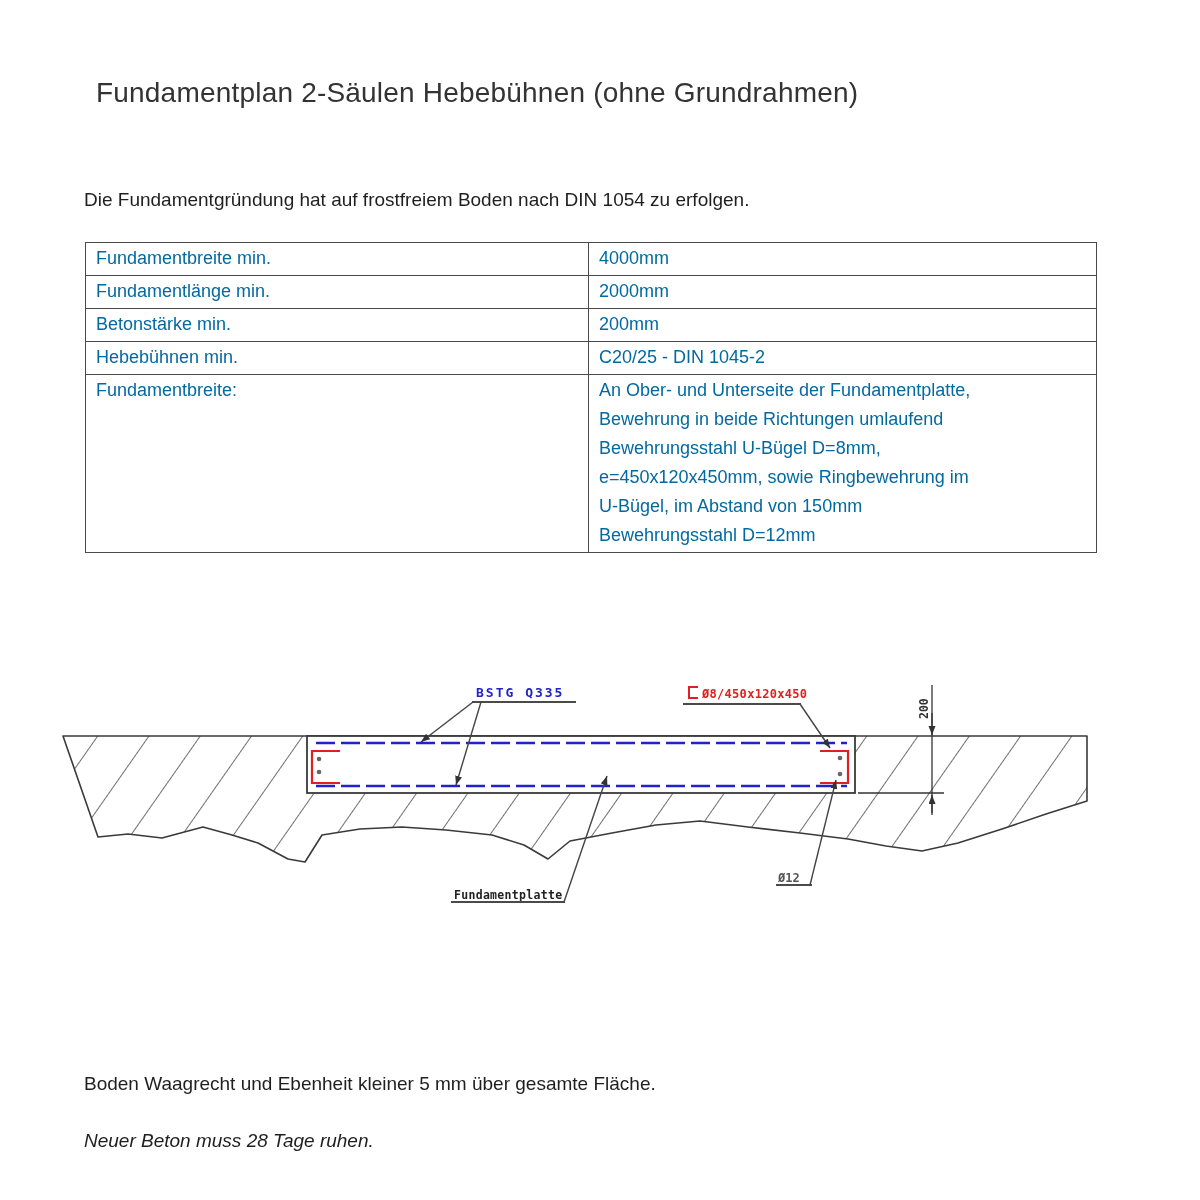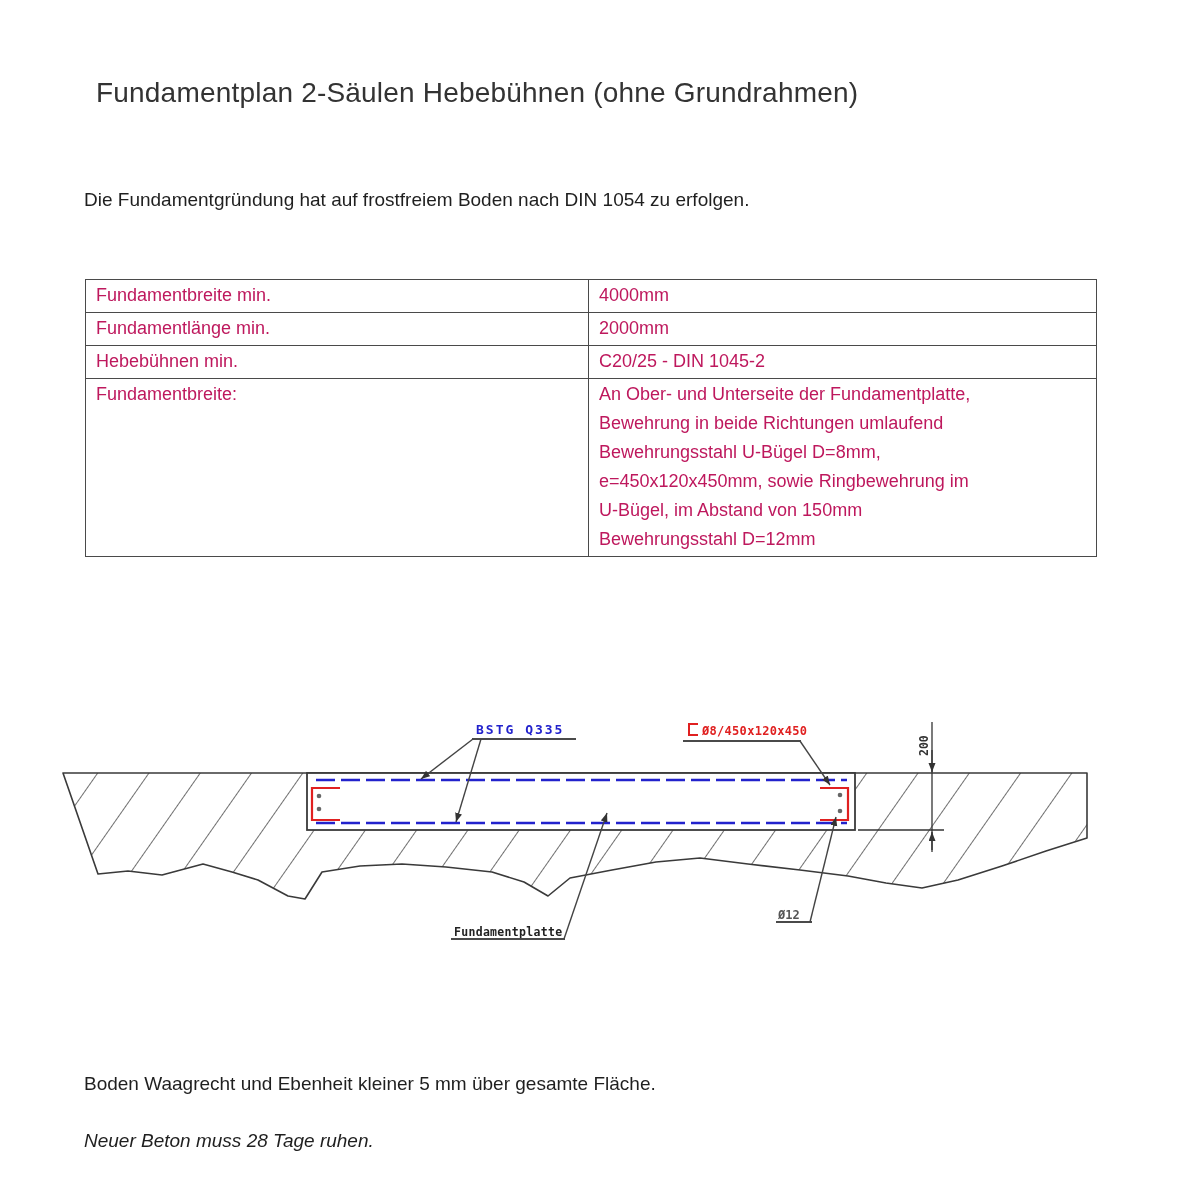--- a/index.html
+++ b/index.html
@@ -26,51 +26,55 @@
   }
   .note-2{
     position:absolute;left:84px;top:1111px;
     font-size:19px;color:#1f1f1f;font-style:italic;
   }
   table.spec{
     position:absolute;left:85px;top:242px;
     width:1012px;
     border-collapse:collapse;
     table-layout:fixed;
-    font-size:18px;color:#be185d;margin-top:37px;
+    font-size:18px;color:#0369a1;
   }
   table.spec td{
     border:1px solid #4a4a4a;
     vertical-align:top;
     padding:1px 10px 2px 10px;
     line-height:29px;
   }
   table.spec td.c1{width:482px;}
   table.spec tr.r-short td{height:27px;}
   .drawing-wrap{
-    position:absolute;left:0px;top:692px;
+    position:absolute;left:0px;top:655px;
     width:1200px;height:280px;
   }
 </style>
 </head>
 <body>
 
 <h1 class="page-title">Fundamentplan 2-Säulen Hebebühnen (ohne Grundrahmen)</h1>
 
 <p class="intro-text">Die Fundamentgründung hat auf frostfreiem Boden nach DIN 1054 zu erfolgen.</p>
 
 <table class="spec">
   <tbody>
     <tr class="r-short">
       <td class="c1">Fundamentbreite min.</td>
       <td>4000mm</td>
     </tr>
     <tr class="r-short">
       <td class="c1">Fundamentlänge min.</td>
       <td>2000mm</td>
+    </tr>
+    <tr class="r-short">
+      <td class="c1">Betonstärke min.</td>
+      <td>200mm</td>
     </tr>
     <tr class="r-short">
       <td class="c1">Hebebühnen min.</td>
       <td>C20/25 - DIN 1045-2</td>
     </tr>
     <tr>
       <td class="c1">Fundamentbreite:</td>
       <td>
         <div>An Ober- und Unterseite der Fundamentplatte,</div>
         <div>Bewehrung in beide Richtungen umlaufend</div>

